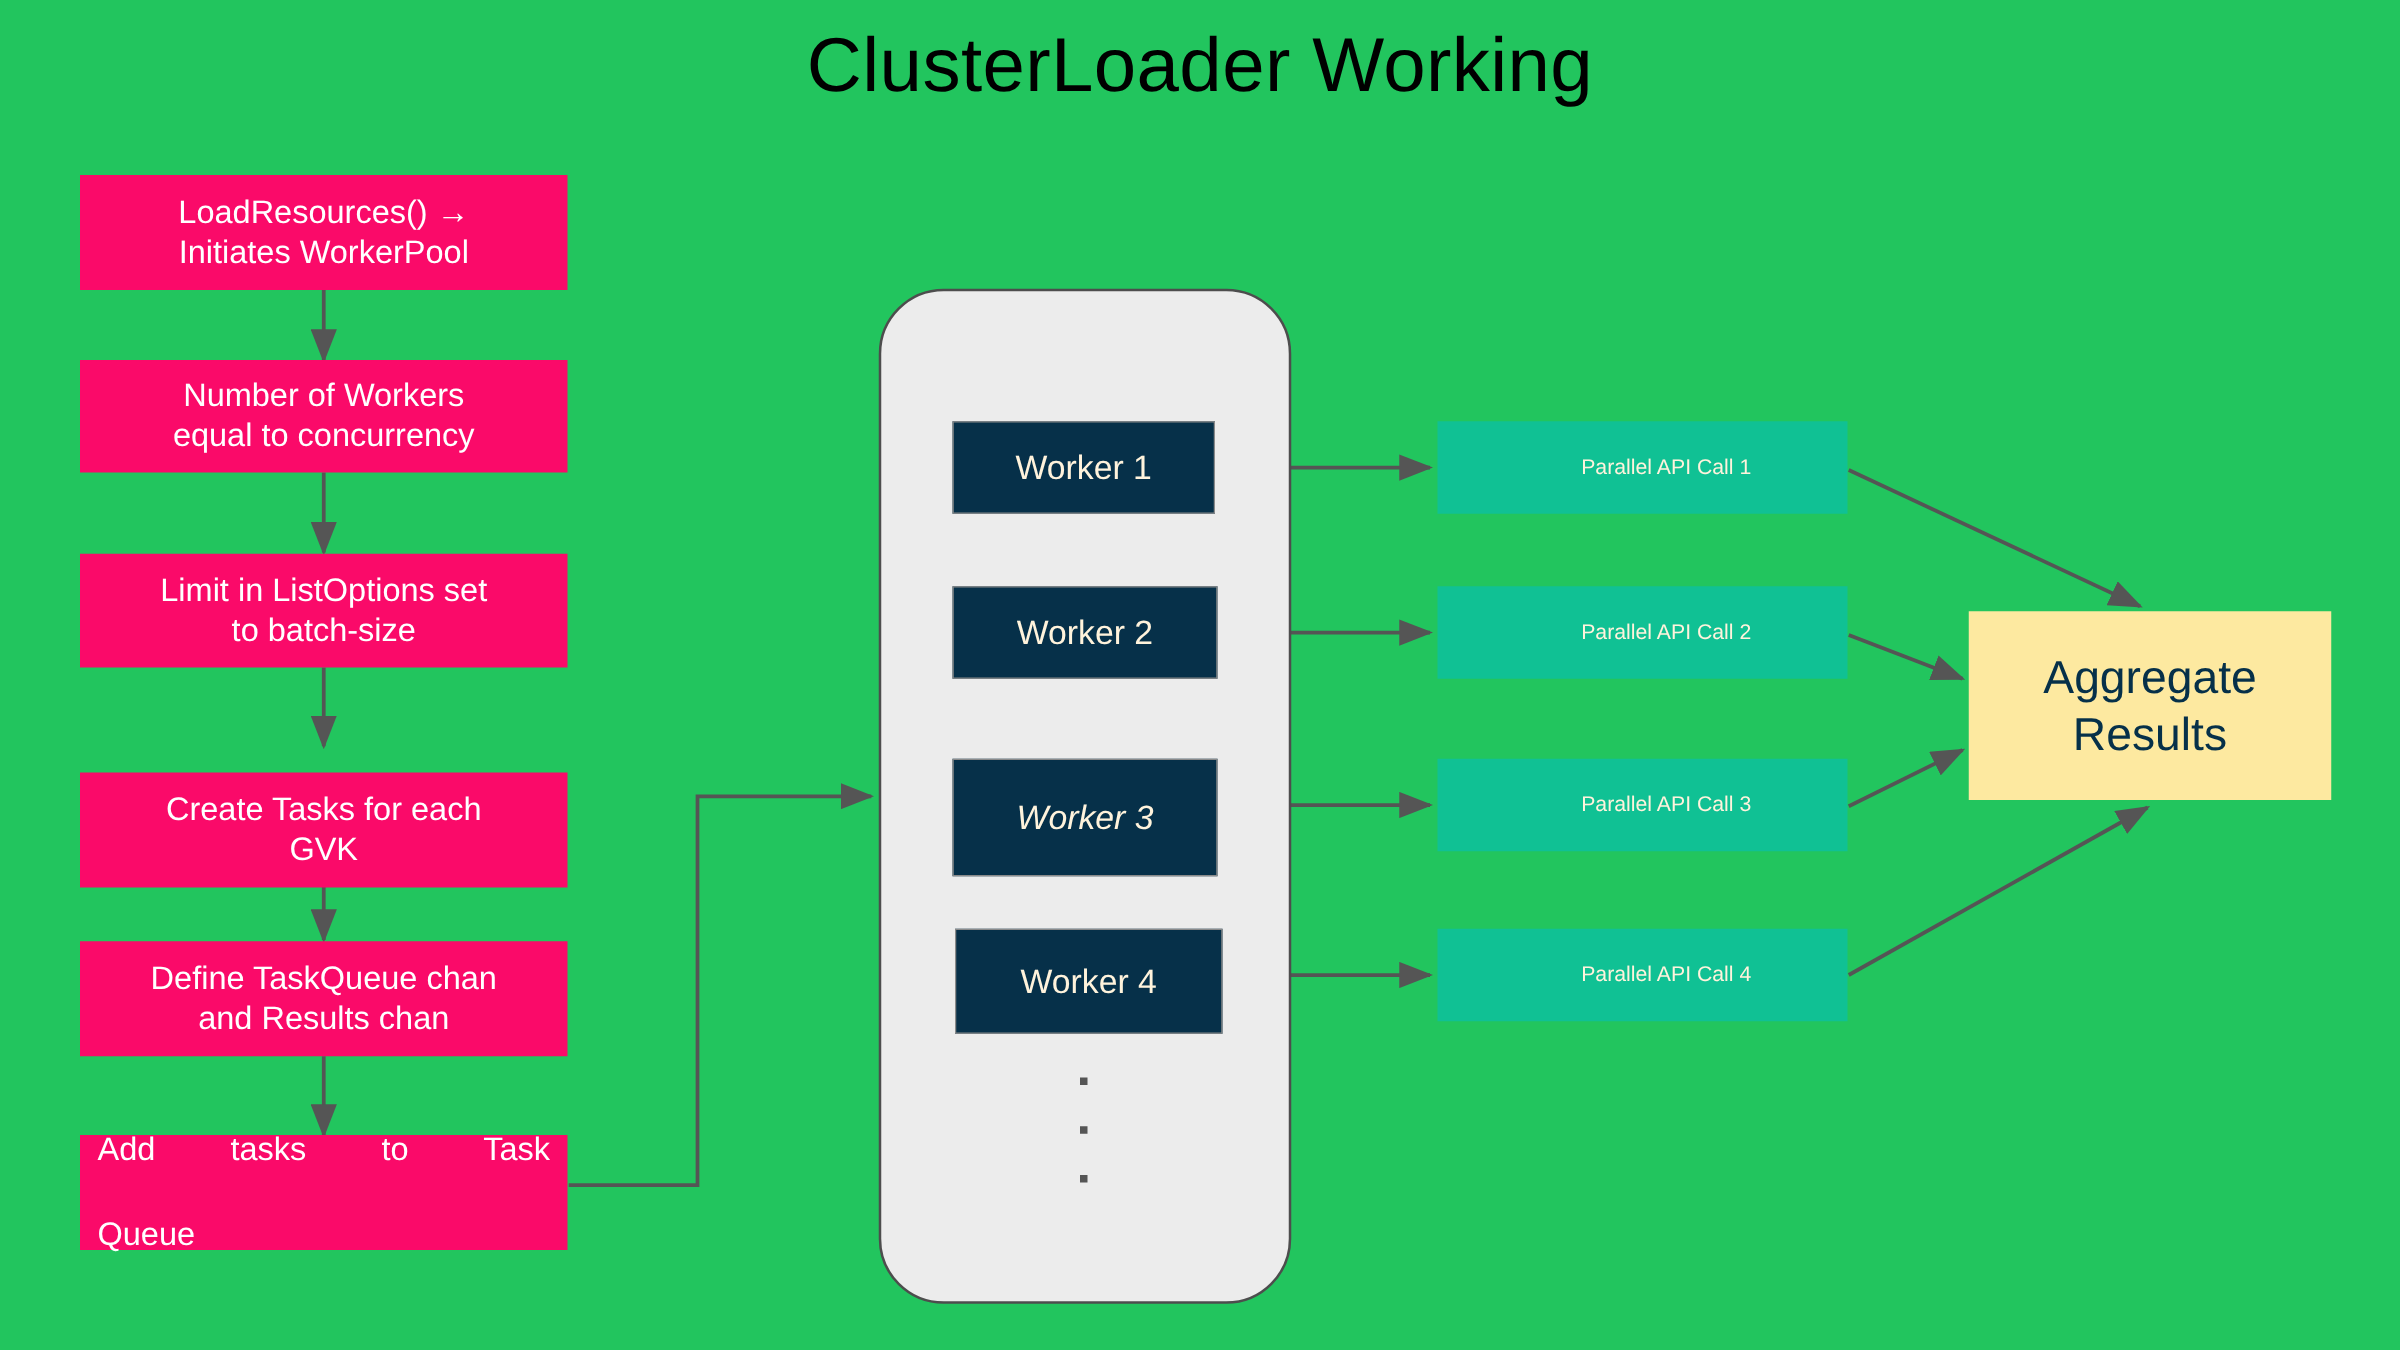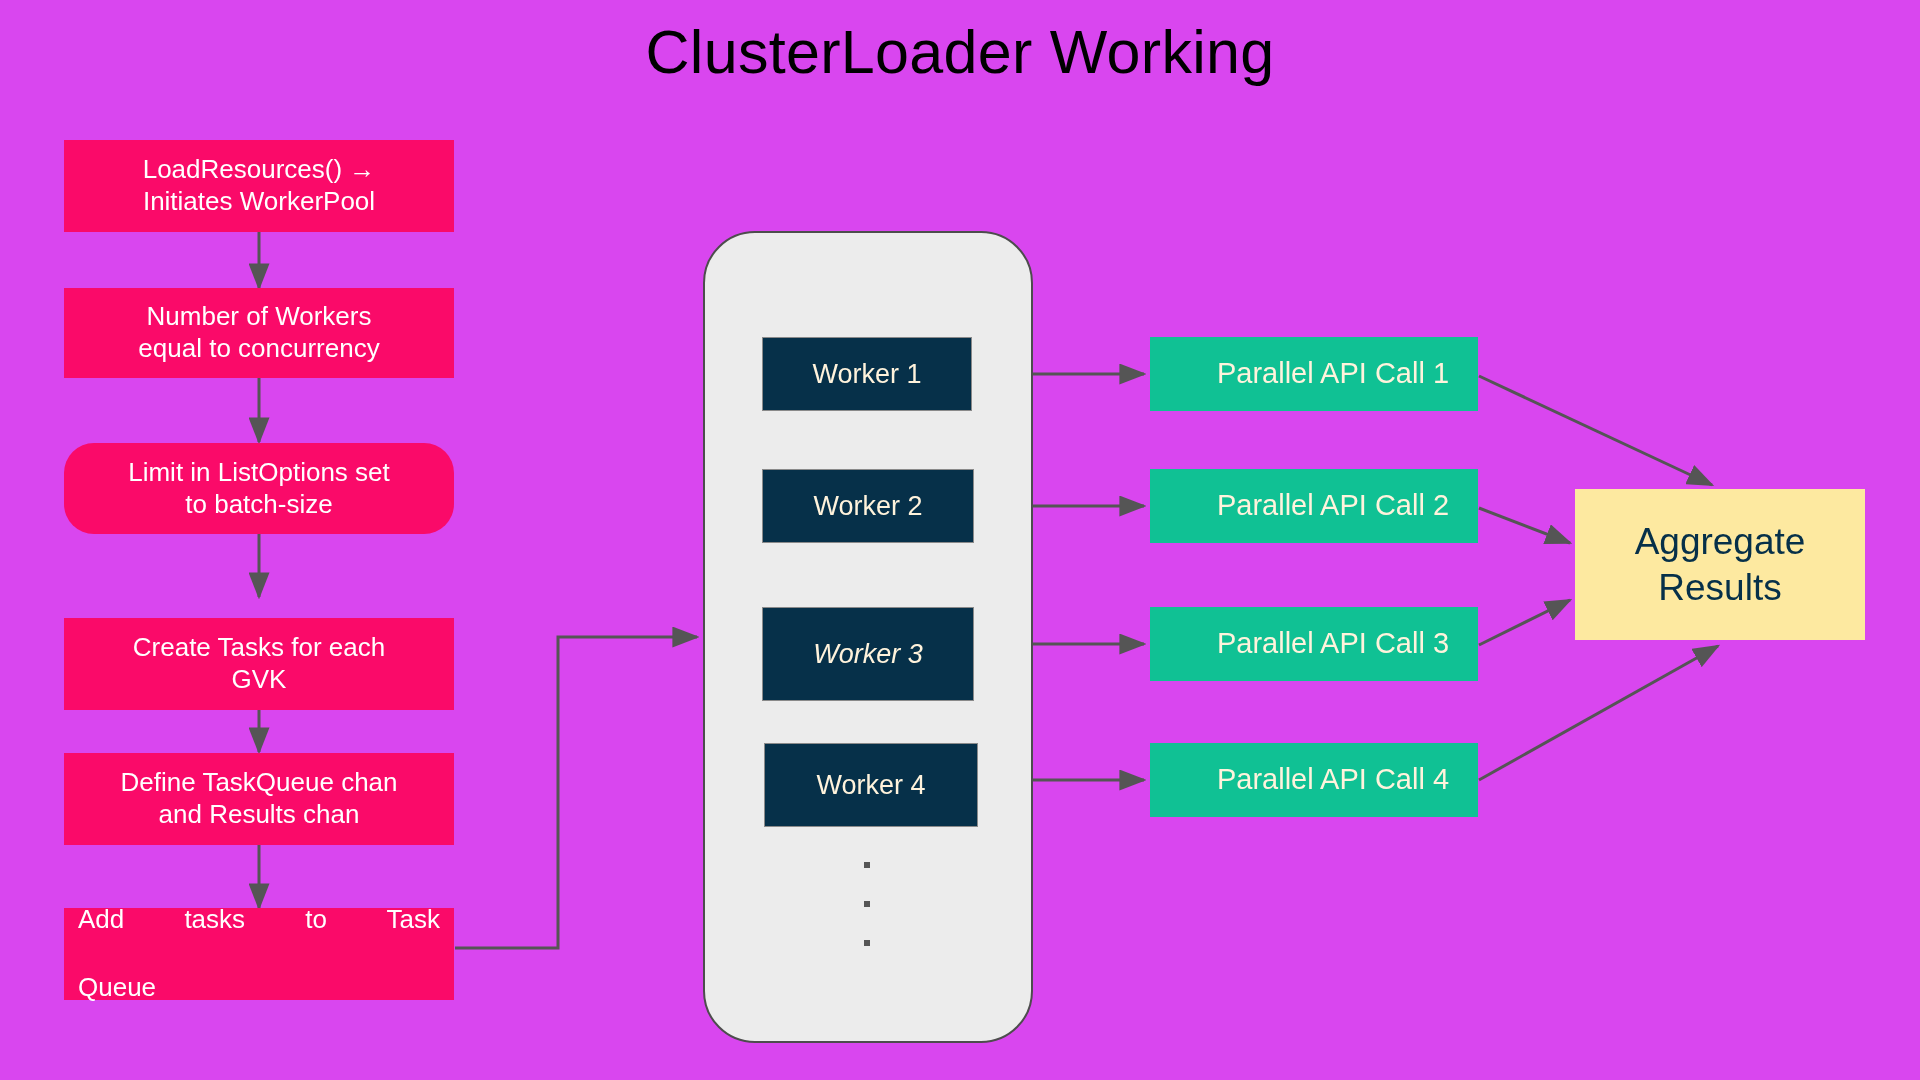--- a/index.html
+++ b/index.html
@@ -11,21 +11,21 @@
   body {
     width: 1920px;
     height: 1080px;
     overflow: hidden;
     font-family: "Liberation Sans", sans-serif;
   }
   #canvas {
     position: relative;
     width: 1920px;
     height: 1080px;
-    background: #d946ef;
+    background: #22c55e;
   }
 
   
   #diagram-title {
     position: absolute;
     left: 0;
     top: 16px;
     width: 1920px;
     text-align: center;
     font-size: 61px;
@@ -77,21 +77,21 @@
     background: #063049;
     color: #FFF3DC;
     font-size: 27px;
     border: 1px solid #8A8A8A;
   }
 
   
   .api-box {
     background: #10C194;
     color: #FFF3DC;
-    font-size: 29px;
+    font-size: 17px;
     left: 1150px;
     width: 328px;
     height: 74px;
     padding-left: 38px;
   }
 
   
   #aggregate-results {
     background: #FDE9A0;
     color: #063049;
@@ -177,21 +177,21 @@
     </span>
   </div>
 
   <div class="node step-box" style="top:288px;height:90px;">
     <span class="txt">
       <span>Number of Workers</span><br>
       <span>equal to concurrency</span>
     </span>
   </div>
 
-  <div class="node step-box" style="top:443px;height:91px;border-radius:30px;">
+  <div class="node step-box" style="top:443px;height:91px;">
     <span class="txt">
       <span>Limit in ListOptions set</span><br>
       <span>to batch-size</span>
     </span>
   </div>
 
   <div class="node step-box" style="top:618px;height:92px;">
     <span class="txt">
       <span>Create Tasks for each</span><br>
       <span>GVK</span>

